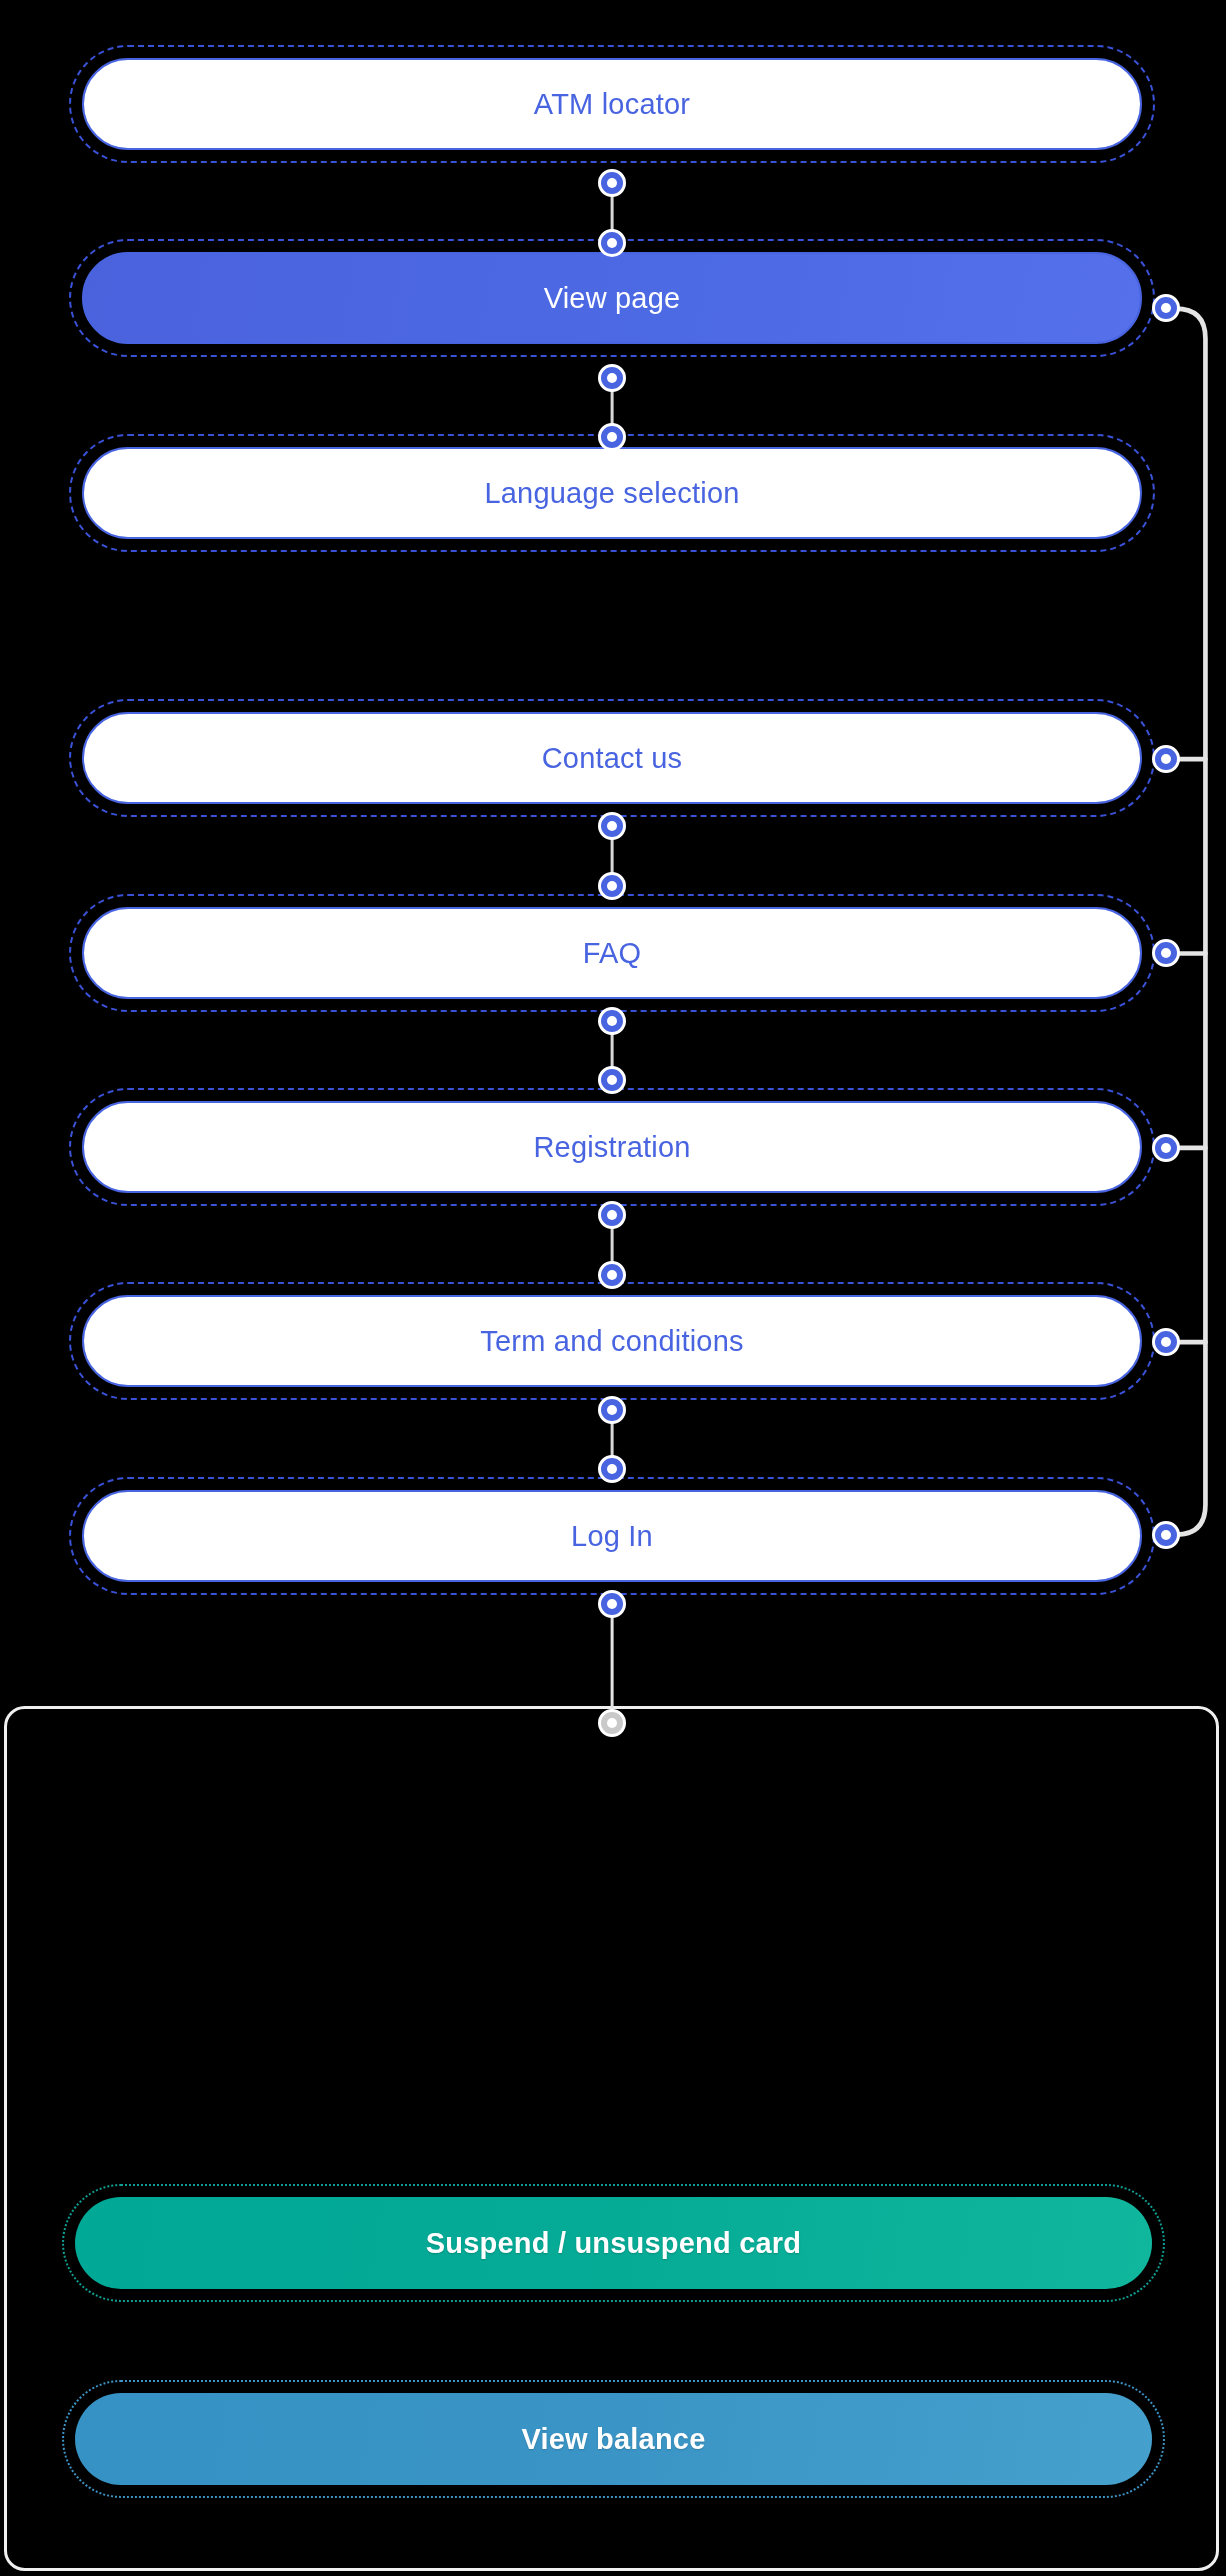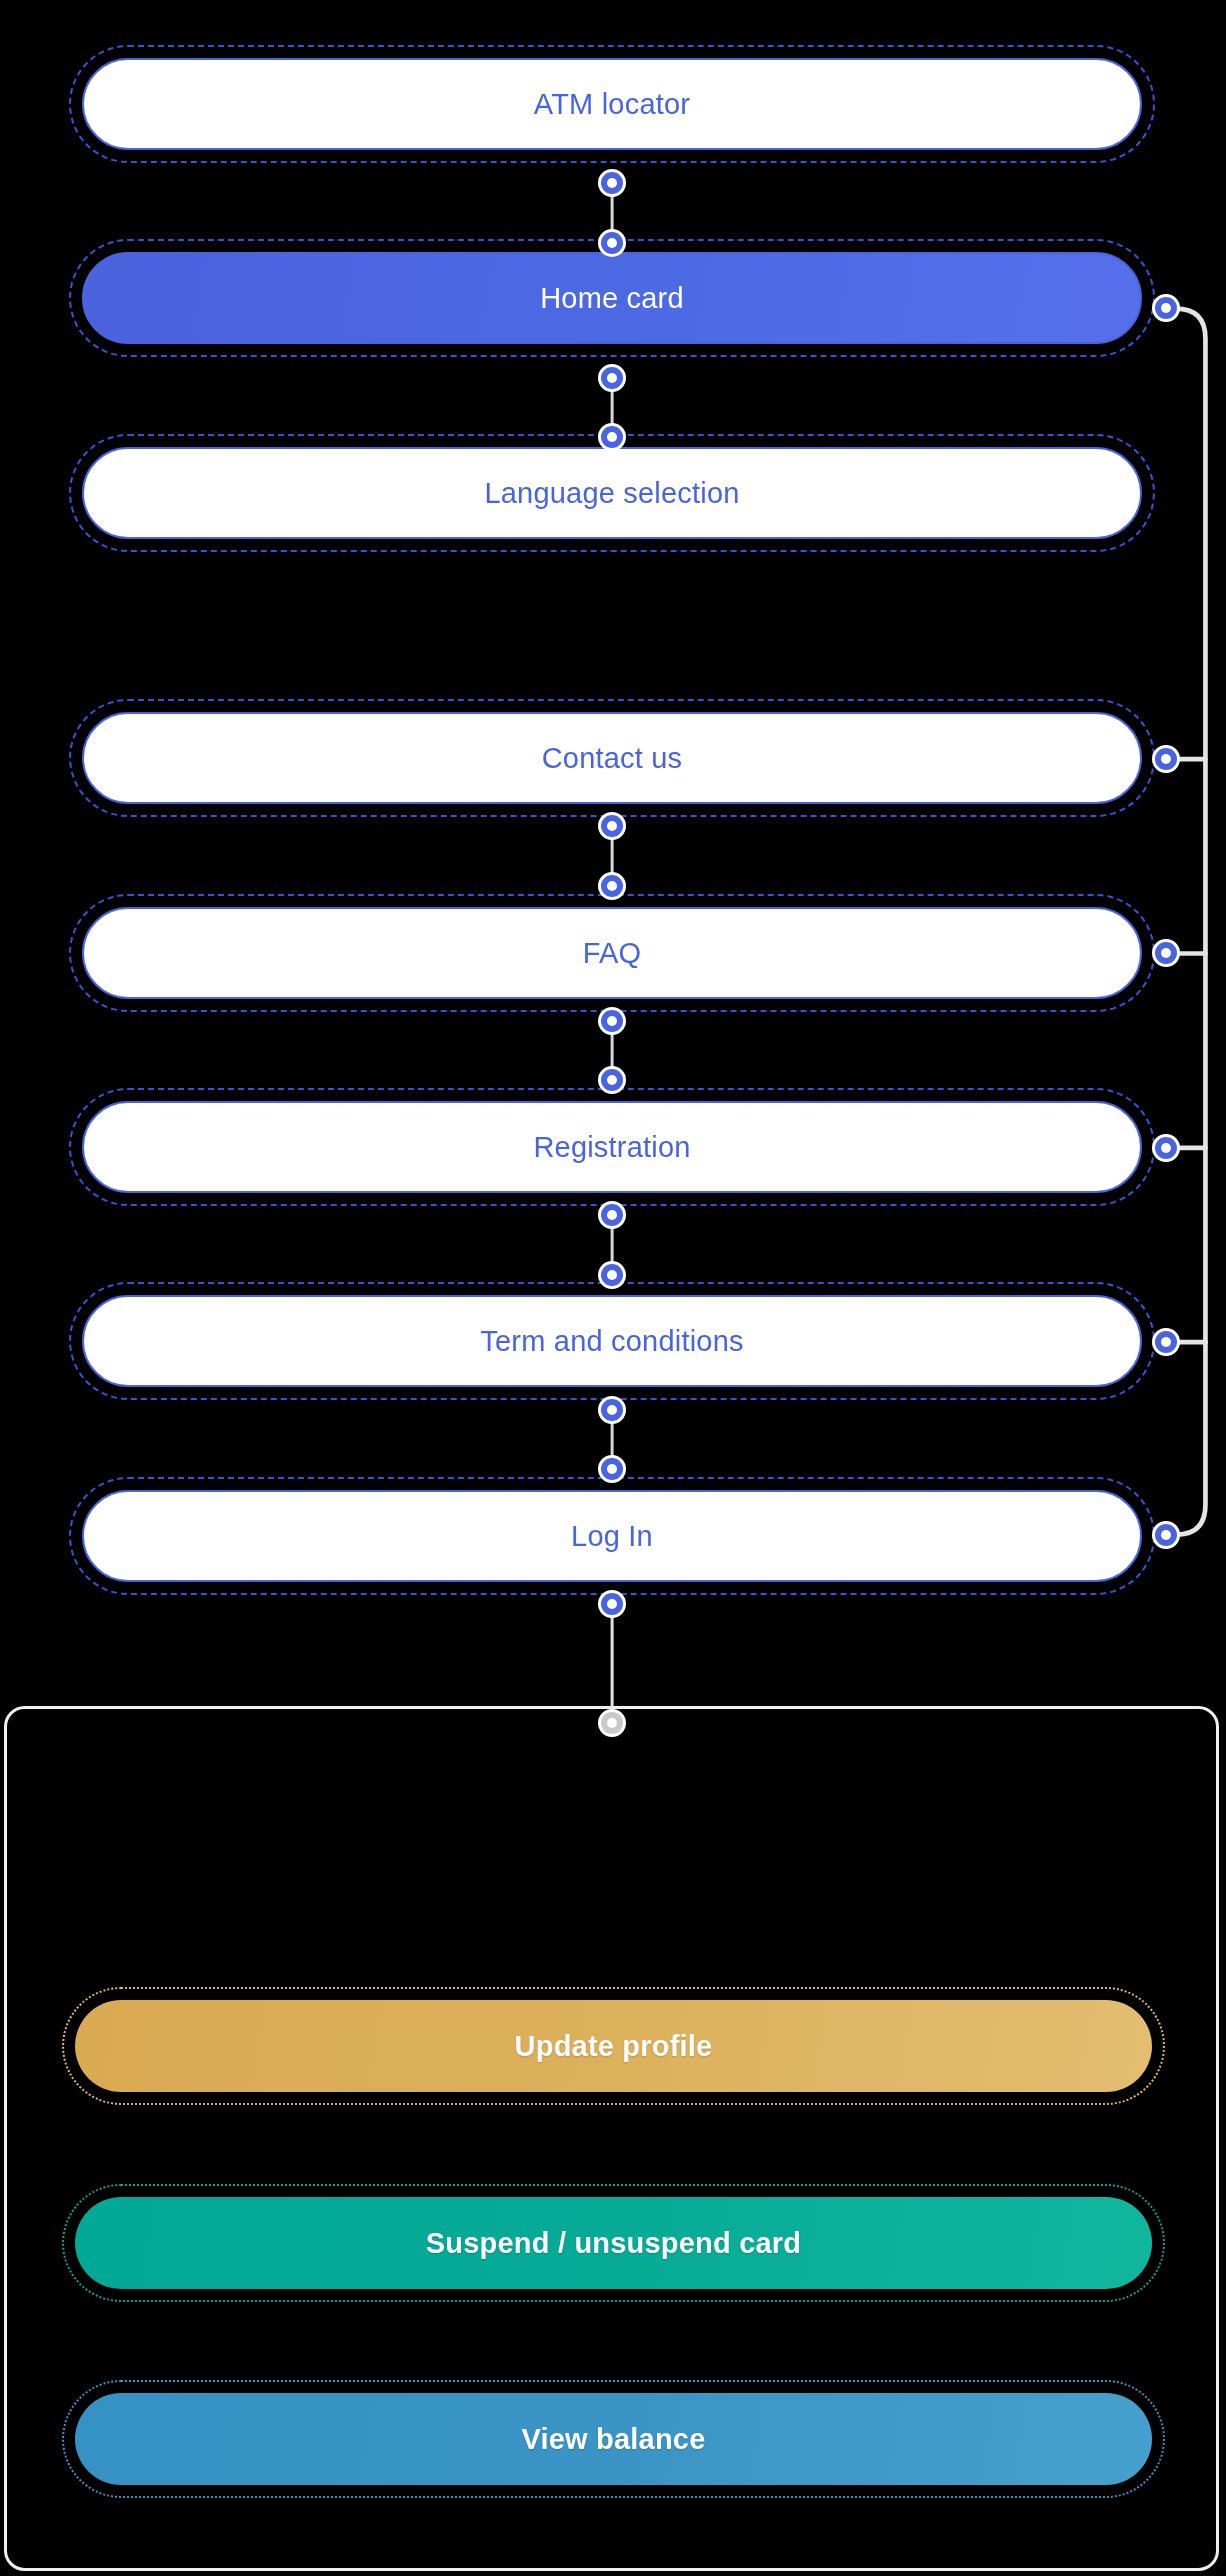--- a/index.html
+++ b/index.html
@@ -141,21 +141,21 @@
     <div class="halo"></div>
     <div class="pill"></div>
     <span class="label">ATM locator</span>
   </div>
   <div class="dot" style="left:612px;top:183px;"></div>
 
   <div class="dot" style="left:612px;top:243px;"></div>
   <div class="node blue filled" style="left:82px;top:252px;width:1060px;height:92px;">
     <div class="halo"></div>
     <div class="pill"></div>
-    <span class="label">Home card</span>
+    <span class="label">View page</span>
   </div>
   <div class="dot" style="left:1166px;top:308px;"></div>
   <div class="dot" style="left:612px;top:378px;"></div>
 
   <div class="dot" style="left:612px;top:437px;"></div>
   <div class="node blue" style="left:82px;top:712px;width:1060px;height:92px;">
     <div class="halo"></div>
     <div class="pill"></div>
     <span class="label">Contact us</span>
   </div>
@@ -200,25 +200,20 @@
     <div class="halo"></div>
     <div class="pill"></div>
     <span class="label">Log In</span>
   </div>
   <div class="dot" style="left:1166px;top:1535px;"></div>
   <div class="dot" style="left:612px;top:1604px;"></div>
 
   <div class="dot gray" style="left:612px;top:1723px;"></div>
 
 
-  <div class="node act gold" style="left:75px;top:2000px;width:1077px;height:92px;">
-    <div class="halo"></div>
-    <div class="pill"></div>
-    <span class="label">Update profile</span>
-  </div>
 
   <div class="node act blue2" style="left:75px;top:2393px;width:1077px;height:92px;">
     <div class="halo"></div>
     <div class="pill"></div>
     <span class="label">View balance</span>
   </div>
 
   <div class="node act teal" style="left:75px;top:2197px;width:1077px;height:92px;">
     <div class="halo"></div>
     <div class="pill"></div>

